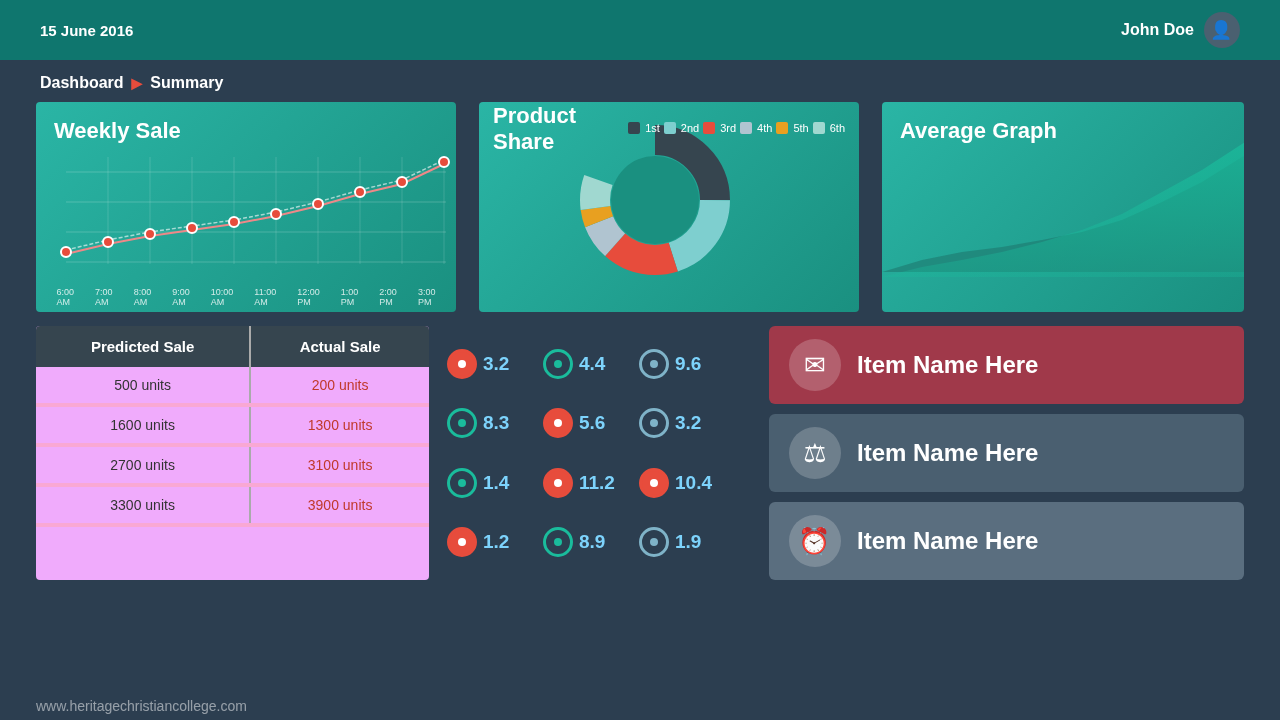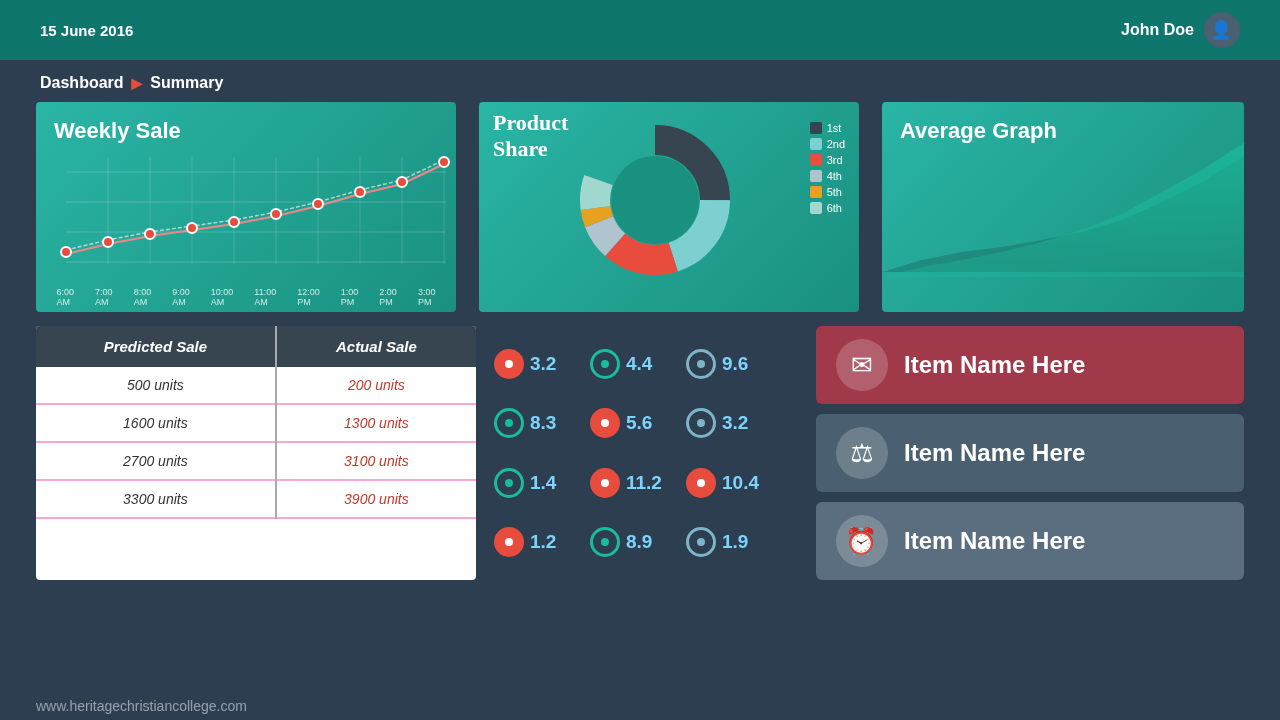--- a/index.html
+++ b/index.html
@@ -84,62 +84,61 @@
     }
     .x-label { text-align: left; line-height: 1.1; }
 
     
     .product-share-inner {
       position: relative; width: 100%; height: 100%;
       display: flex; align-items: center;
     }
     .legend-container {
       position: absolute; right: 14px; top: 20px;
-      display: flex; flex-direction: column; gap: 4px;
+      display: flex; flex-direction: row; gap: 4px;
     }
     .legend-item { display: flex; align-items: center; gap: 5px; font-size: 11px; color: #fff; }
     .legend-dot { width: 12px; height: 12px; border-radius: 2px; }
 
     
     .average-inner { position: relative; width: 100%; height: 100%; text-decoration: underline; }
     .avg-x-labels {
       display: flex; justify-content: space-around;
       position: absolute; bottom: 4px; left: 0; right: 0;
       font-size: 9px; color: rgba(255,255,255,0.8);
     }
 
     
     .bottom-row {
       display: flex; gap: 10px;
     }
 
     
     .table-card {
-      width: 440px;
-      background: #ffffff;
+      width: 393px;
+      background: #f0abfc;
       border-radius: 4px;
       overflow: hidden;
-      font-style: italic;
     }
     .data-table {
       width: 100%;
       border-collapse: collapse;
       font-size: 14px;
     }
     .data-table thead tr {
       background: #36454f;
       color: #fff;
     }
     .data-table thead th {
       padding: 12px 16px;
       font-weight: bold;
       font-size: 15px;
     }
     .data-table tbody tr {
-      border-bottom: 2px solid #f9a8d4;
+      border-bottom: 4px solid #f9a8d4;
     }
     .data-table tbody td {
       padding: 10px 16px;
       text-align: center;
       color: #333;
     }
     .data-table tbody td.actual {
       color: #c0392b;
       font-weight: 500;
     }
@@ -296,21 +295,21 @@
           <div class="x-label">
               <div>3:00</div>
               <div>PM</div>
             </div>
         </div>
       </div>
     </div>
 
     <div class="chart-card chart-product">
       <div class="product-share-inner">
-        <div class="chart-title" style="top:8px;left:14px;font-family:Liberation Serif, serif;">
+        <div class="chart-title" style="top:1px;left:14px;">
           <span>Product</span><br>
           <span>Share</span>
         </div>
 
         <svg width="160" height="160" style="position:absolute;left:96px;top:18px;">
 
           <circle cx="80" cy="80" r="60" fill="none" stroke="#36454f" stroke-width="30" stroke-dasharray="94.2 283.0" stroke-dashoffset="0" transform="rotate(-90 80 80)"></circle>
 
           <circle cx="80" cy="80" r="60" fill="none" stroke="#7ecfcf" stroke-width="30" stroke-dasharray="75.4 283.0" stroke-dashoffset="-94.2" transform="rotate(-90 80 80)"></circle>
 

